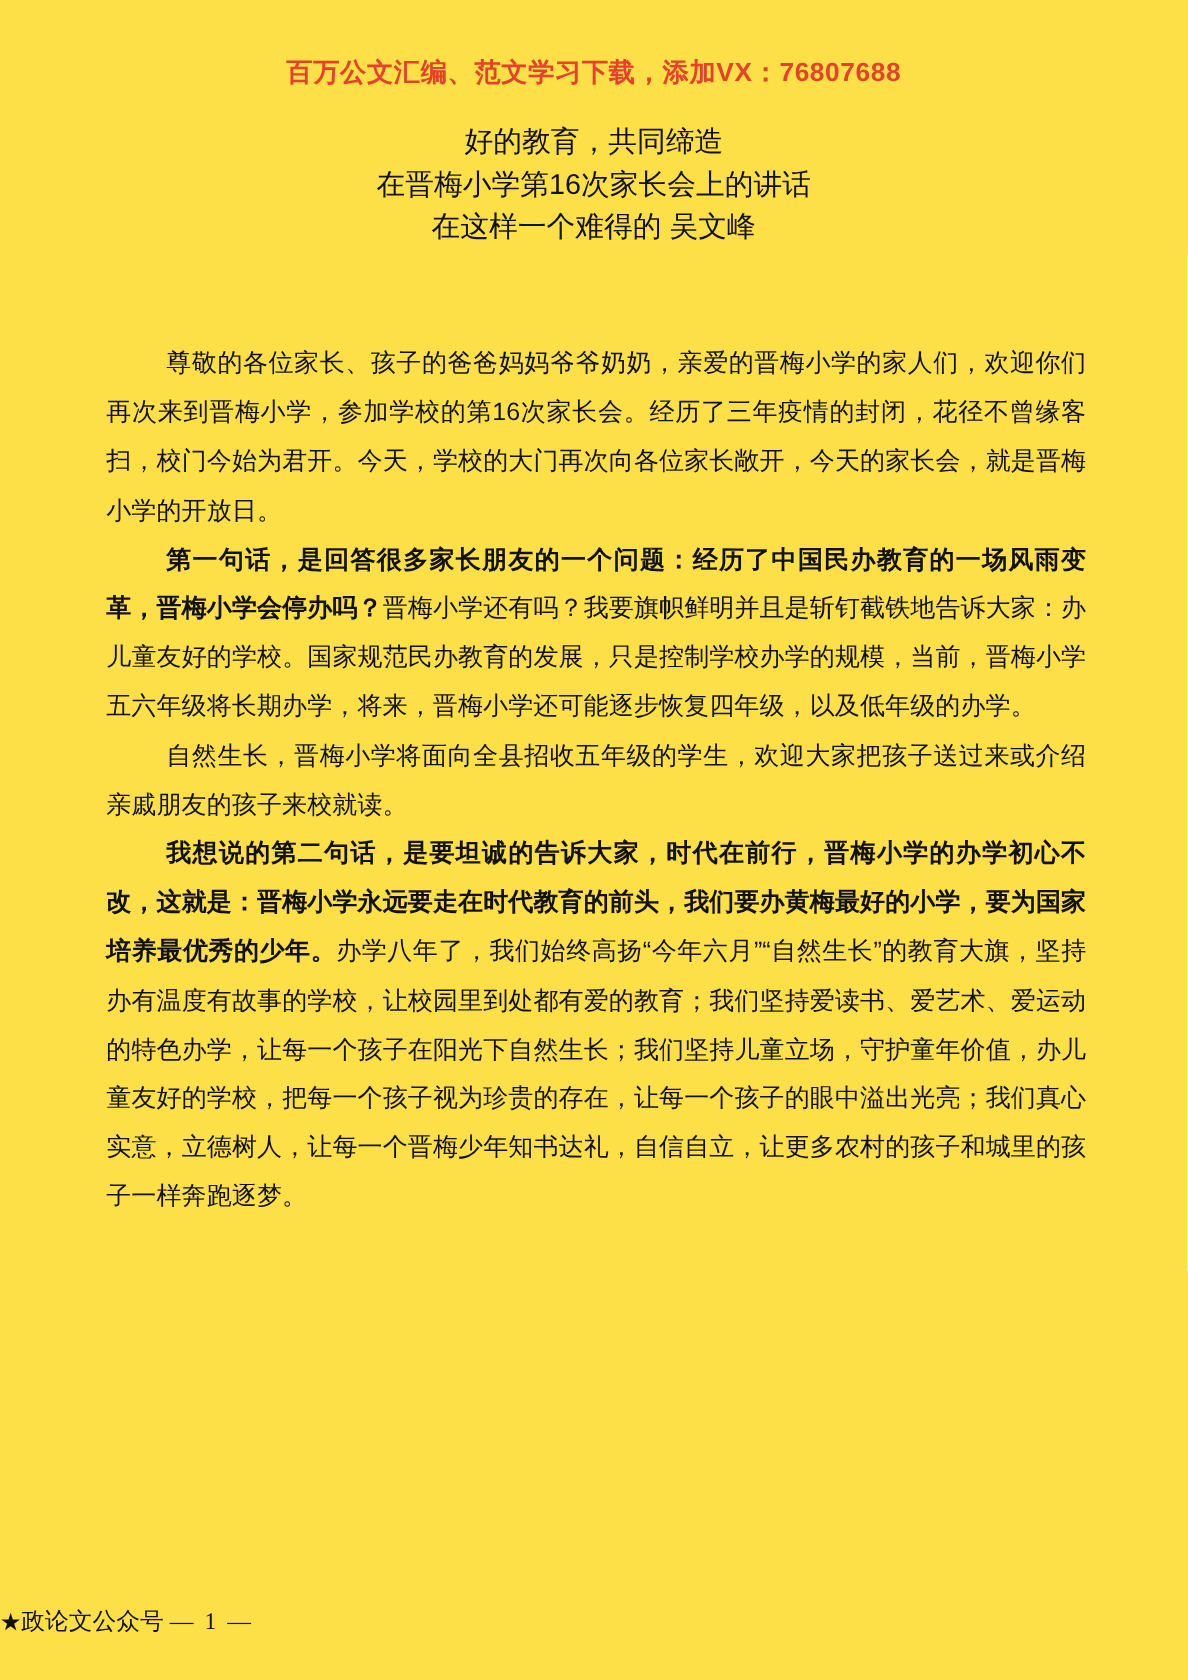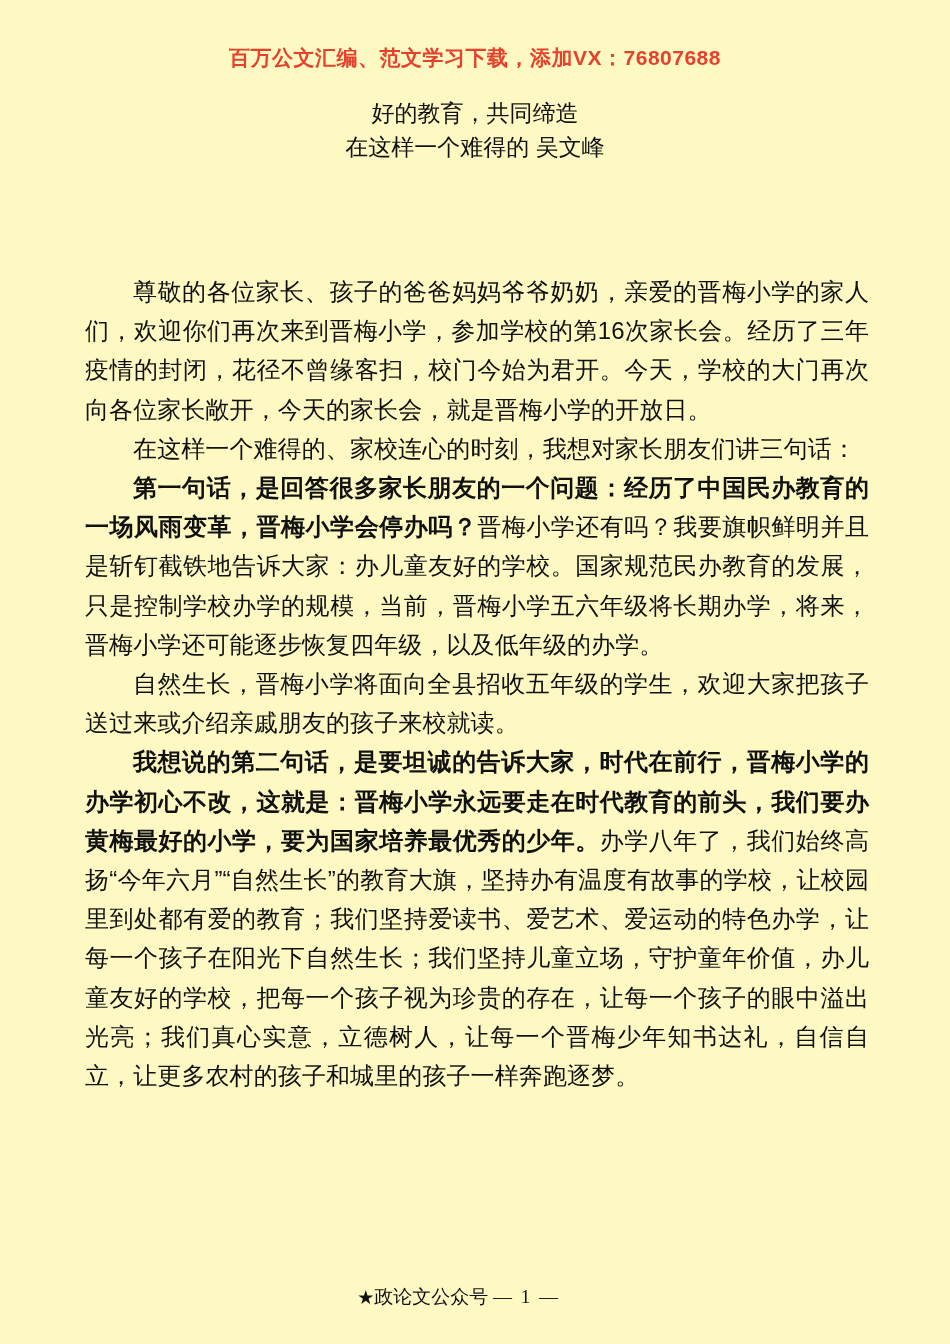--- a/index.html
+++ b/index.html
@@ -12,21 +12,21 @@
     font-family: "Liberation Sans", "DejaVu Sans", sans-serif;
     color: #000000;
     -webkit-font-smoothing: antialiased;
   }
 
   .page {
     position: relative;
     width: 950px;
     height: 1344px;
     margin: 0 auto;
-    background: #fef9c3;
+    background: #fde047;
     overflow: hidden;
     box-sizing: border-box;
   }
 
   
   .promo-banner {
     position: absolute;
     top: 44px;
     left: 0;
     width: 950px;
@@ -55,21 +55,21 @@
   }
 
   
   .body-area {
     position: absolute;
     top: 272px;
     left: 85px;
     width: 784px;
   }
   .para {
-    font-size: 24px;
+    font-size: 20px;
     line-height: 39.2px;
     text-align: justify;
     text-justify: inter-ideograph;
     text-align-last: left;
     text-indent: 48px;
     margin: 0;
     color: #111111;
     letter-spacing: 0.1px;
   }
   .para b,
@@ -77,21 +77,21 @@
     font-weight: 700;
     margin-top: 28px;
   }
 
   
   .footer {
     position: absolute;
     left: 0;
     top: 1284px;
     width: 950px;
-    text-align: center;
+    text-align: left;
     padding-right: 33px;
     box-sizing: border-box;
     font-family: "Liberation Serif", "DejaVu Serif", serif;
     font-size: 19px;
     color: #111111;
     white-space: nowrap;
   }
   .footer .star {
     font-size: 17px;
   }
@@ -101,26 +101,26 @@
 </style>
 </head>
 <body>
 
 <div class="page">
 
   <div class="promo-banner">百万公文汇编、范文学习下载，添加VX：76807688</div>
 
   <div class="title-block">
     <div class="title-line">好的教育，共同缔造</div>
+    <div class="title-line">在晋梅小学第16次家长会上的讲话</div>
     <div class="title-line">在这样一个难得的  吴文峰</div>
   </div>
 
   <div class="body-area">
     <p class="para"><span>尊敬的各位家长、孩子的爸爸妈妈爷爷奶奶，亲爱的晋梅小学的家人们，欢迎你们再次来到晋梅小学，参加学校的第16次家长会。经历了三年疫情的封闭，花径不曾缘客扫，校门今始为君开。今天，学校的大门再次向各位家长敞开，今天的家长会，就是晋梅小学的开放日。</span></p>
-    <p class="para"><span>在这样一个难得的、家校连心的时刻，我想对家长朋友们讲三句话：</span></p>
     <p class="para"><span class="bold">第一句话，是回答很多家长朋友的一个问题：经历了中国民办教育的一场风雨变革，晋梅小学会停办吗？</span><span>晋梅小学还有吗？我要旗帜鲜明并且是斩钉截铁地告诉大家：办儿童友好的学校。国家规范民办教育的发展，只是控制学校办学的规模，当前，晋梅小学五六年级将长期办学，将来，晋梅小学还可能逐步恢复四年级，以及低年级的办学。</span></p>
     <p class="para"><span>自然生长，晋梅小学将面向全县招收五年级的学生，欢迎大家把孩子送过来或介绍亲戚朋友的孩子来校就读。</span></p>
     <p class="para"><span class="bold">我想说的第二句话，是要坦诚的告诉大家，时代在前行，晋梅小学的办学初心不改，这就是：晋梅小学永远要走在时代教育的前头，我们要办黄梅最好的小学，要为国家培养最优秀的少年。</span><span>办学八年了，我们始终高扬“今年六月”“自然生长”的教育大旗，坚持办有温度有故事的学校，让校园里到处都有爱的教育；我们坚持爱读书、爱艺术、爱运动的特色办学，让每一个孩子在阳光下自然生长；我们坚持儿童立场，守护童年价值，办儿童友好的学校，把每一个孩子视为珍贵的存在，让每一个孩子的眼中溢出光亮；我们真心实意，立德树人，让每一个晋梅少年知书达礼，自信自立，让更多农村的孩子和城里的孩子一样奔跑逐梦。</span></p>
   </div>
 
   <div class="footer">
     <span class="star">★</span><span>政论文公众号</span>
     <span class="pageno">— 1 —</span>
   </div>
 

